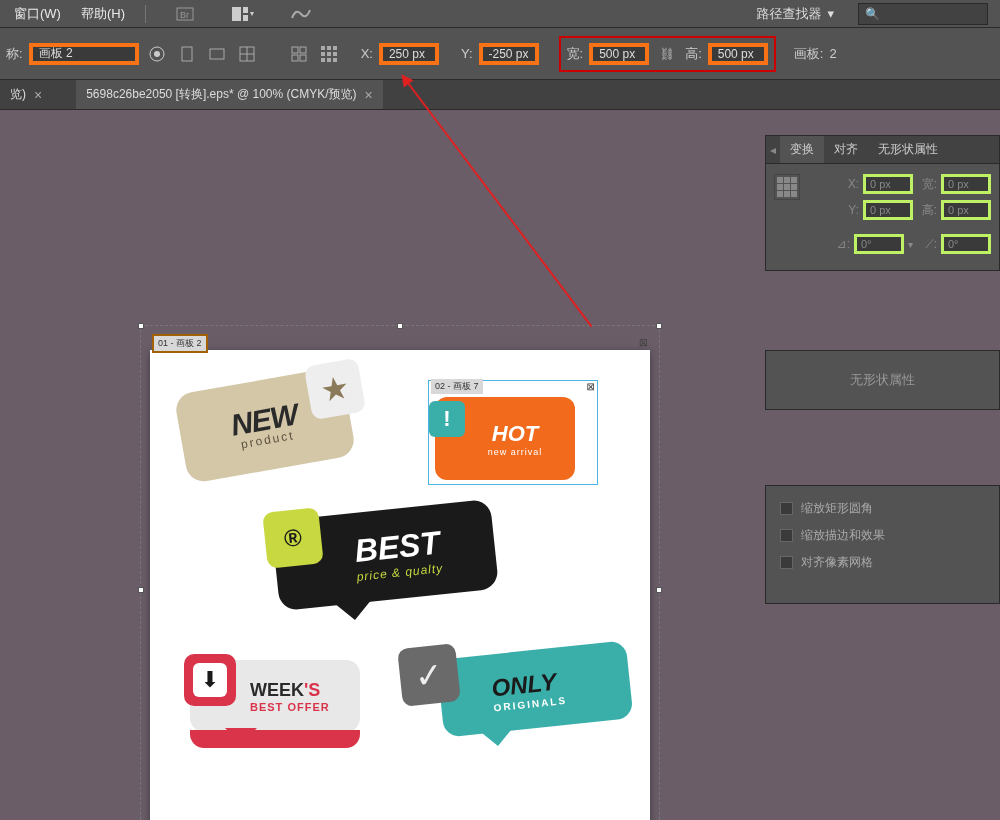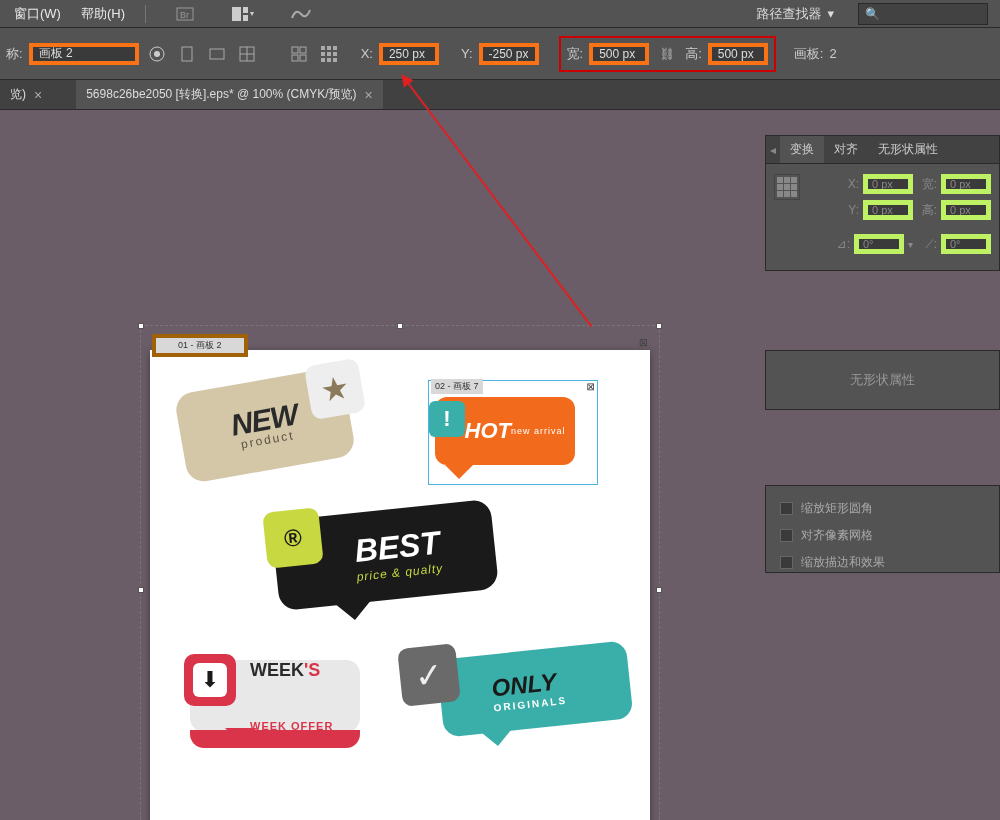--- a/index.html
+++ b/index.html
@@ -27,21 +27,21 @@
 .tab { padding: 0 10px; height: 100%; display: flex; align-items: center; gap: 8px; color: #ddd; font-size: 12px; }
 .tab.active { background: #535353; margin-left: 24px; }
 .tab-close { color: #aaa; font-size: 14px; }
 
 
 .canvas-wrap { position: absolute; left: 0; top: 110px; right: 0; bottom: 0; }
 .artboard { position: absolute; background: #fff; box-shadow: 0 2px 8px rgba(0,0,0,0.4); }
 .artboard.a1 { left: 150px; top: 240px; width: 500px; height: 500px; }
 .selection { position: absolute; border: 1px dashed #777; pointer-events: none; }
 .selection.outer { left: 140px; top: 215px; width: 520px; height: 530px; }
-.ab-label { position: absolute; top: -16px; left: 2px; background: #d8d8d8; color: #333; font-size: 9px; padding: 1px 22px; border: 4px solid #a16207; }
+.ab-label { position: absolute; top: -16px; left: 2px; background: #d8d8d8; color: #333; font-size: 9px; padding: 1px 4px; border: 2px solid #a16207; }
 .ab-close-mark { position: absolute; top: -14px; right: 2px; font-size: 11px; color: #444; }
 .sel-handle { position: absolute; width: 6px; height: 6px; background: #fff; border: 1px solid #555; }
 
 
 .ab3 { position: absolute; left: 278px; top: 30px; width: 170px; height: 105px; border: 1px solid #4db3e6; }
 .ab3-label { position: absolute; top: -2px; left: 2px; background: #d8d8d8; color: #333; font-size: 9px; padding: 1px 4px; z-index: 2; }
 .ab3-close { position: absolute; top: 0; right: 2px; font-size: 10px; color: #333; z-index: 2; }
 
 
 .badge { position: absolute; }
@@ -49,37 +49,37 @@
 
 .new-badge { left: 30px; top: 20px; width: 210px; height: 130px; }
 .new-bubble { position: absolute; width: 170px; height: 90px; background: #d4c7a8; border-radius: 18px; transform: rotate(-10deg); left: 0; top: 10px; display: flex; flex-direction: column; align-items: center; justify-content: center; }
 .new-text { font-size: 30px; font-weight: 900; color: #2a2a2a; letter-spacing: -1px; font-style: italic; }
 .new-sub { font-size: 12px; color: #5a5040; letter-spacing: 2px; margin-top: -4px; }
 .new-tail { position: absolute; left: 20px; bottom: 8px; width: 0; height: 0; border: 18px solid transparent; border-top-color: #d4c7a8; }
 .new-star { position: absolute; right: 28px; top: -8px; width: 54px; height: 54px; background: #eee; border-radius: 10px; transform: rotate(-10deg); display: flex; align-items: center; justify-content: center; color: #8a7a5a; font-size: 32px; }
 
 
 .hot-badge { left: 285px; top: 47px; width: 155px; height: 90px; }
-.hot-bubble { width: 140px; height: 68px; background: #f26a1b; border-radius: 12px; display: flex; flex-direction: row; align-items: center; justify-content: center; padding-left: 20px; }
+.hot-bubble { width: 140px; height: 83px; background: #f26a1b; border-radius: 12px; display: flex; flex-direction: column; align-items: center; justify-content: center; padding-left: 20px; }
 .hot-text { font-size: 22px; font-weight: 900; color: #fff; font-style: italic; }
 .hot-sub { font-size: 9px; color: #fff; letter-spacing: 1px; }
 .hot-tail { position: absolute; left: 10px; bottom: -6px; width: 0; height: 0; border: 14px solid transparent; border-top-color: #f26a1b; }
 .hot-sq { position: absolute; left: -6px; top: 4px; width: 36px; height: 36px; background: #3aafa9; border-radius: 6px; color: #fff; display: flex; align-items: center; justify-content: center; font-size: 22px; font-weight: bold; }
 
 
 .best-badge { left: 125px; top: 160px; width: 250px; height: 130px; }
 .best-bubble { width: 220px; height: 90px; background: #1a1a1a; border-radius: 18px; transform: rotate(-6deg); display: flex; flex-direction: column; align-items: center; justify-content: center; padding-left: 26px; }
 .best-text { font-size: 32px; font-weight: 900; color: #fff; font-style: italic; }
 .best-sub { font-size: 12px; color: #c8d840; letter-spacing: 1px; font-style: italic; }
 .best-tail { position: absolute; left: 60px; bottom: 0; width: 0; height: 0; border: 20px solid transparent; border-top-color: #1a1a1a; transform: rotate(-6deg); }
 .best-sq { position: absolute; left: -10px; top: 0px; width: 56px; height: 56px; background: #c8d840; border-radius: 10px; transform: rotate(-6deg); display: flex; align-items: center; justify-content: center; color: #1a1a1a; font-size: 24px; font-weight: 900; }
 
 
 .week-badge { left: 40px; top: 310px; width: 200px; height: 110px; }
-.week-bubble { width: 170px; height: 72px; background: #e8e8e8; border-radius: 14px; display: flex; flex-direction: column; align-items: flex-start; justify-content: space-between; padding-left: 60px; }
+.week-bubble { width: 170px; height: 72px; background: #e8e8e8; border-radius: 14px; display: flex; flex-direction: column; align-items: flex-start; justify-content: center; padding-left: 60px; }
 .week-text { font-size: 18px; font-weight: 900; color: #2a2a2a; }
 .week-text .red { color: #d9344a; }
 .week-sub { font-size: 11px; color: #d9344a; font-weight: bold; letter-spacing: 1px; }
 .week-tail { position: absolute; left: 35px; bottom: 10px; width: 0; height: 0; border: 16px solid transparent; border-top-color: #d9344a; }
 .week-sq { position: absolute; left: -6px; top: -6px; width: 52px; height: 52px; background: #d9344a; border-radius: 10px; display: flex; align-items: center; justify-content: center; }
 .week-arrow-bg { width: 34px; height: 34px; background: #fff; border-radius: 6px; display: flex; align-items: center; justify-content: center; color: #1a1a1a; font-size: 22px; }
 .week-bottom { position: absolute; left: 0; bottom: 22px; width: 170px; height: 18px; background: #d9344a; border-radius: 0 0 14px 14px; }
 
 
 .only-badge { left: 250px; top: 300px; width: 230px; height: 120px; }
@@ -89,28 +89,28 @@
 .only-tail { position: absolute; left: 80px; bottom: 6px; width: 0; height: 0; border: 18px solid transparent; border-top-color: #3aafa9; transform: rotate(-6deg); }
 .only-sq { position: absolute; left: 0; top: -4px; width: 58px; height: 58px; background: #6a6a6a; border-radius: 10px; transform: rotate(-6deg); display: flex; align-items: center; justify-content: center; color: #eee; font-size: 34px; }
 
 
 .panel { position: absolute; right: 0; top: 135px; width: 235px; background: #535353; border: 1px solid #2a2a2a; }
 .panel-tabs { display: flex; height: 28px; background: #424242; border-bottom: 1px solid #2a2a2a; }
 .panel-tab { padding: 0 10px; display: flex; align-items: center; color: #ccc; font-size: 12px; }
 .panel-tab.active { background: #535353; }
 .panel-body { padding: 10px 8px; }
 .panel-row { display: flex; align-items: center; gap: 4px; margin-bottom: 6px; justify-content: flex-end; }
-.panel-input { background: #3a3a3a; border: 5px solid #bef264; color: #888; width: 50px; height: 20px; font-size: 11px; padding: 0 4px; }
+.panel-input { background: #3a3a3a; border: 3px solid #bef264; color: #888; width: 50px; height: 20px; font-size: 11px; padding: 0 4px; }
 .panel-lbl { color: #888; font-size: 12px; width: 20px; text-align: right; }
 .panel-ref { width: 26px; height: 26px; border: 1px solid #444; margin-right: 6px; display: grid; grid-template: repeat(3,1fr)/repeat(3,1fr); gap: 1px; padding: 2px; }
 .panel-ref span { background: #888; }
 
 .panel2 { position: absolute; right: 0; top: 350px; width: 235px; background: #535353; border: 1px solid #2a2a2a; padding: 20px 0; text-align: center; color: #999; font-size: 13px; }
 
-.panel3 { position: absolute; right: 0; top: 485px; width: 235px; height: 88px; background: #535353; border: 1px solid #2a2a2a; padding: 14px 14px; }
+.panel3 { position: absolute; right: 0; top: 485px; width: 235px; height: 119px; background: #535353; border: 1px solid #2a2a2a; padding: 14px 14px; }
 .check-row { display: flex; align-items: center; gap: 8px; color: #aaa; font-size: 12px; margin-bottom: 10px; }
 .checkbox { width: 13px; height: 13px; border: 1px solid #666; background: #3a3a3a; }
 
 
 .arrow-line { position: absolute; left: 405px; top: 78px; width: 310px; height: 2px; background: #e02020; transform-origin: left center; transform: rotate(53deg); z-index: 50; }
 .arrow-head { position: absolute; right: -2px; top: -5px; width: 0; height: 0; border: 6px solid transparent; border-left: 12px solid #e02020; }
 
 svg { display: block; }
 </style>
 </head>
@@ -268,21 +268,21 @@
         <div class="best-text">BEST</div>
         <div class="best-sub">price &amp; qualty</div>
       </div>
       <div class="best-tail"></div>
       <div class="best-sq">®</div>
     </div>
 
     <div class="badge week-badge">
       <div class="week-bubble">
         <div class="week-text"><span>WEEK</span><span class="red">'S</span></div>
-        <div class="week-sub">WEEK OFFER</div>
+        <div class="week-sub">BEST OFFER</div>
       </div>
       <div class="week-bottom"></div>
       <div class="week-tail"></div>
       <div class="week-sq">
           <div class="week-arrow-bg">⬇</div>
         </div>
     </div>
 
     <div class="badge only-badge">
       <div class="only-bubble">
@@ -348,19 +348,19 @@
   <span>无形状属性</span>
 </div>
 
 <div class="panel3">
   <div class="check-row">
     <div class="checkbox"></div>
     <span>缩放矩形圆角</span>
   </div>
   <div class="check-row">
     <div class="checkbox"></div>
-    <span>对齐像素网格</span>
+    <span>缩放描边和效果</span>
   </div>
   <div class="check-row">
     <div class="checkbox"></div>
-    <span>缩放描边和效果</span>
+    <span>对齐像素网格</span>
   </div>
 </div>
 
 </body></html>

